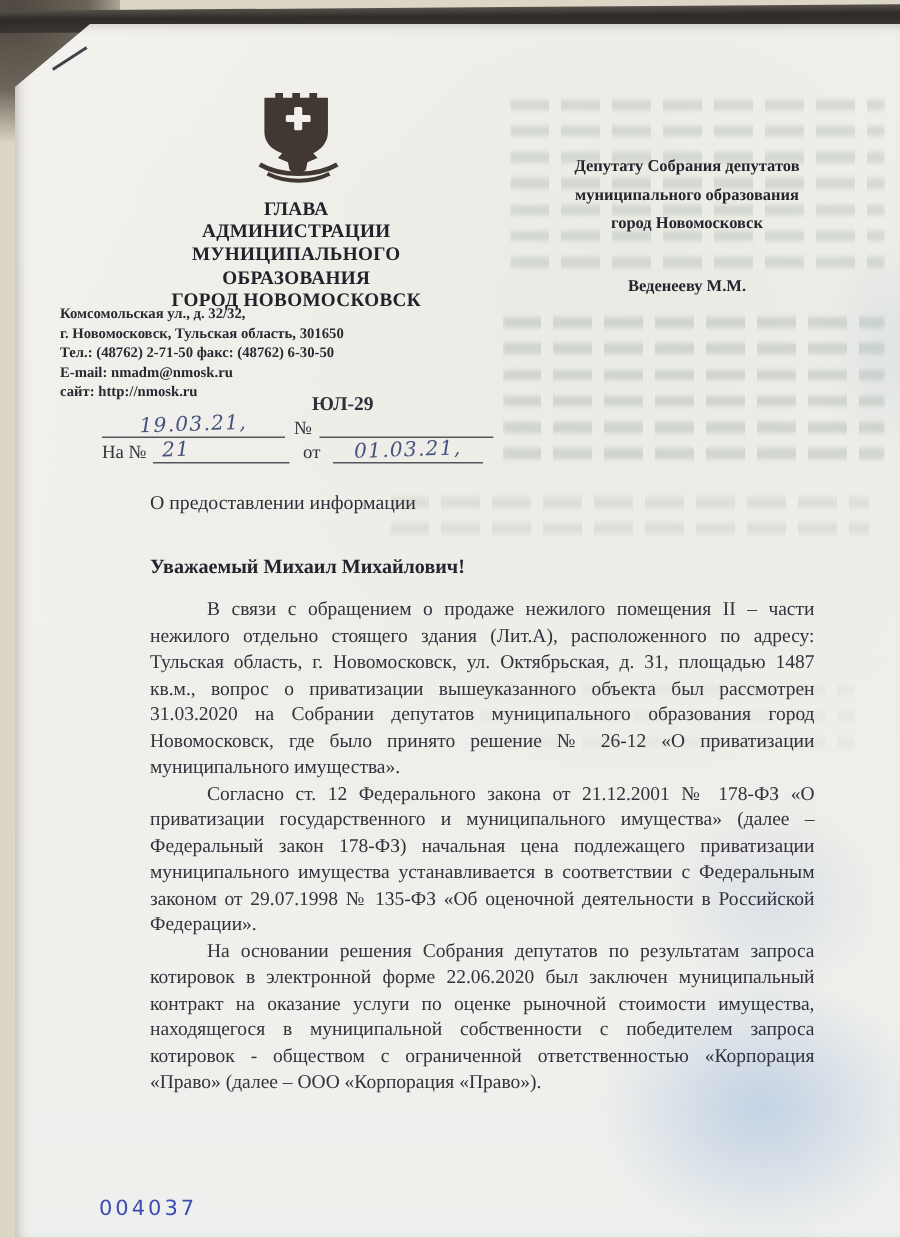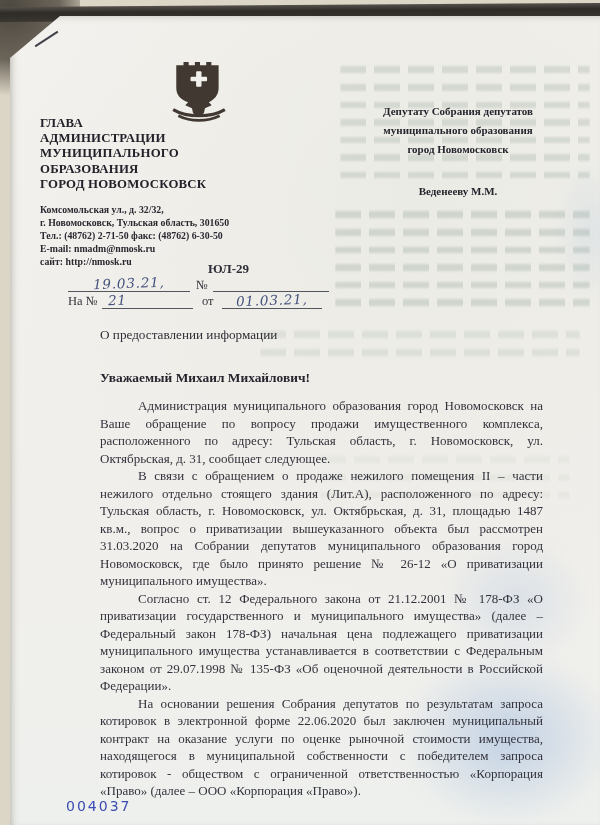--- a/index.html
+++ b/index.html
@@ -25,21 +25,21 @@
       radial-gradient(circle at 70% 20%, rgba(210,216,206,.25), rgba(0,0,0,0) 60%),
       linear-gradient(180deg,#f4f2ee, #f1efeb 60%, #eef0ed);
     clip-path:polygon(50px 0, 100% 0, 100% 100%, 0 100%, 0 42px);
     box-shadow:inset 4px 2px 9px -4px rgba(70,65,55,.45);
     color:#2f2e38;
   }
   .abs{position:absolute;}
   
   .pen-mark{left:23px;top:22px;width:27px;border-top:2.5px solid #42424a;transform:rotate(-33deg);}
   
-  .org-block{left:30px;top:100px;width:315px;
+  .org-block{left:30px;top:116px;width:315px;text-align:center;
     font-weight:bold;font-size:12.8px;line-height:15.2px;color:#232129;letter-spacing:.2px;}
   .addr-block{left:30px;top:187px;width:315px;text-align:left;
     font-weight:bold;font-size:9.8px;line-height:13px;color:#2a2830;}
   .emblem{left:160px;top:44px;}
   
   .doc-code{left:198px;top:245px;font-size:13px;font-weight:bold;}
   .lbl{font-size:12.5px;color:#34333c;}
   .uline{border-bottom:1.2px solid #55555e;height:17px;}
   .hand{
     font-family:"DejaVu Serif", serif;font-style:italic;
@@ -153,21 +153,20 @@
     <div>муниципального образования</div>
     <div>город Новомосковск</div>
     <div class="recipient-name">Веденееву М.М.</div>
   </div>
 
   <div class="abs subject">О предоставлении информации</div>
 
   <div class="abs salutation">Уважаемый Михаил Михайлович!</div>
 
   <div class="abs body-text">
-    <p>Администрация муниципального образования город Новомосковск на Ваше обращение по вопросу продажи имущественного комплекса, расположенного по адресу: Тульская область, г. Новомосковск, ул. Октябрьская, д. 31, сообщает следующее.</p>
     <p>В связи с обращением о продаже нежилого помещения II – части нежилого отдельно стоящего здания (Лит.А), расположенного по адресу: Тульская область, г. Новомосковск, ул. Октябрьская, д. 31, площадью 1487 кв.м., вопрос о приватизации вышеуказанного объекта был рассмотрен 31.03.2020 на Собрании депутатов муниципального образования город Новомосковск, где было принято решение № 26-12 «О приватизации муниципального имущества».</p>
     <p>Согласно ст. 12 Федерального закона от 21.12.2001 № 178-ФЗ «О приватизации государственного и муниципального имущества» (далее – Федеральный закон 178-ФЗ) начальная цена подлежащего приватизации муниципального имущества устанавливается в соответствии с Федеральным законом от 29.07.1998 № 135-ФЗ «Об оценочной деятельности в Российской Федерации».</p>
     <p>На основании решения Собрания депутатов по результатам запроса котировок в электронной форме 22.06.2020 был заключен муниципальный контракт на оказание услуги по оценке рыночной стоимости имущества, находящегося в муниципальной собственности с победителем запроса котировок - обществом с ограниченной ответственностью «Корпорация «Право» (далее – ООО «Корпорация «Право»).</p>
   </div>
 
   <div class="abs inventory">004037</div>
 
 </div>
 
 </body></html>

